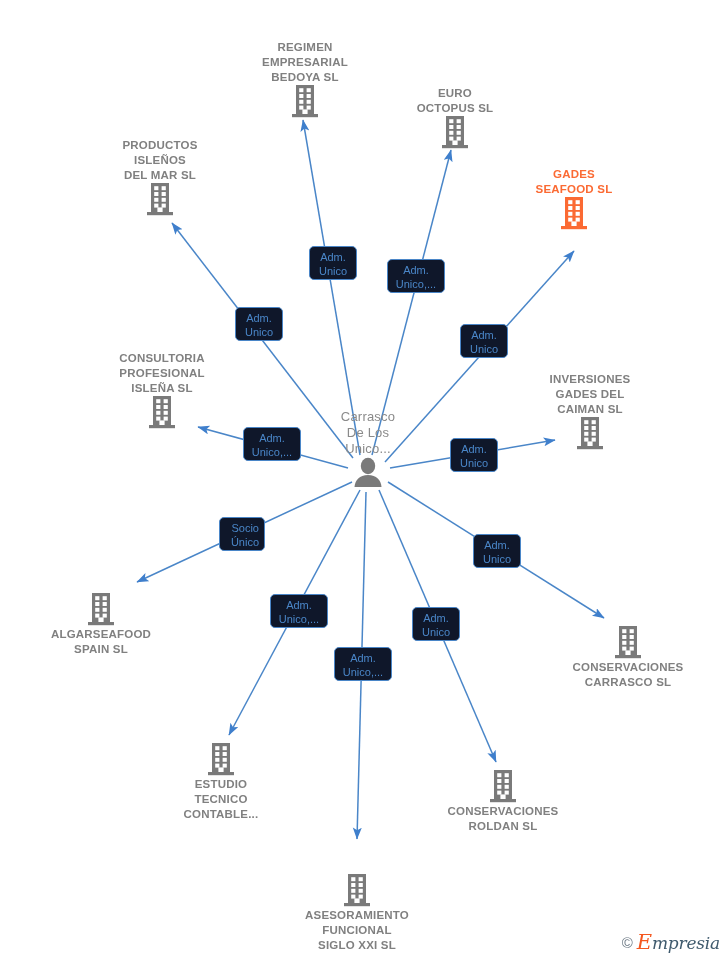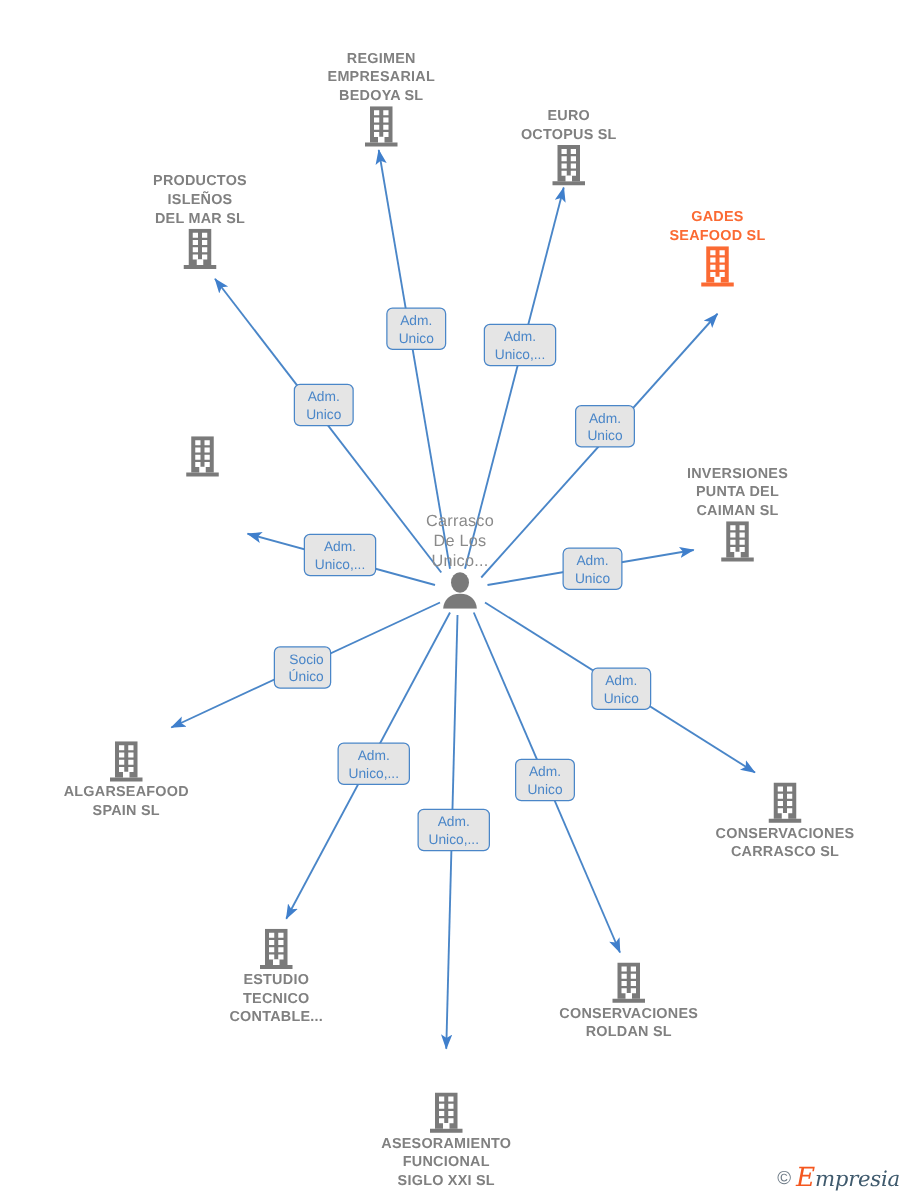--- a/index.html
+++ b/index.html
@@ -49,21 +49,21 @@
     display: block;
     margin: 0 auto;
   }
   .node.below .node-icon { margin-top: 2px; }
   .node.above .node-label { margin-top: 2px; }
   .edge-label {
     position: absolute;
     box-sizing: border-box;
     border: 1px solid #4a86c8;
     border-radius: 5px;
-    background: #e5e5e5;
+    background: #0f172a;
     color: #4a86c8;
     font-size: 11px;
     line-height: 14px;
     text-align: center;
     padding: 3px 5px 4px 5px;
     white-space: pre-line;
     transform: translate(-50%, -50%);
   }
   #watermark {
     position: absolute;
@@ -188,39 +188,42 @@
             <rect x="16.6" y="9" width="4.2" height="4.0" fill="#ffffff"></rect>
             <rect x="9.2" y="14.8" width="4.2" height="4.0" fill="#ffffff"></rect>
             <rect x="16.6" y="14.8" width="4.2" height="4.0" fill="#ffffff"></rect>
             <rect x="9.2" y="20.6" width="4.2" height="4.0" fill="#ffffff"></rect>
             <rect x="16.6" y="20.6" width="4.2" height="4.0" fill="#ffffff"></rect>
             <rect x="12.4" y="24.4" width="5.2" height="4.6" fill="#ffffff"></rect>
           </g>
         </svg>
       </div>
       <div class="node above" style="top: 349px; left: 162px;">
+        <div class="node-label">CONSULTORIA
+PROFESIONAL
+ISLEÑA  SL</div>
         <svg width="30" height="34" viewBox="0 0 30 34" class="node-icon">
           <g fill="#7a7a7a">
             <path d="M6,0 H24 V29 H6 Z"></path>
             <rect x="2" y="29" width="26" height="3.2"></rect>
             <rect x="9.2" y="3.2" width="4.2" height="4.0" fill="#ffffff"></rect>
             <rect x="16.6" y="3.2" width="4.2" height="4.0" fill="#ffffff"></rect>
             <rect x="9.2" y="9" width="4.2" height="4.0" fill="#ffffff"></rect>
             <rect x="16.6" y="9" width="4.2" height="4.0" fill="#ffffff"></rect>
             <rect x="9.2" y="14.8" width="4.2" height="4.0" fill="#ffffff"></rect>
             <rect x="16.6" y="14.8" width="4.2" height="4.0" fill="#ffffff"></rect>
             <rect x="9.2" y="20.6" width="4.2" height="4.0" fill="#ffffff"></rect>
             <rect x="16.6" y="20.6" width="4.2" height="4.0" fill="#ffffff"></rect>
             <rect x="12.4" y="24.4" width="5.2" height="4.6" fill="#ffffff"></rect>
           </g>
         </svg>
       </div>
       <div class="node above" style="top: 370px; left: 590px;">
         <div class="node-label">INVERSIONES
-PUNTA DEL
+GADES DEL
 CAIMAN  SL</div>
         <svg width="30" height="34" viewBox="0 0 30 34" class="node-icon">
           <g fill="#7a7a7a">
             <path d="M6,0 H24 V29 H6 Z"></path>
             <rect x="2" y="29" width="26" height="3.2"></rect>
             <rect x="9.2" y="3.2" width="4.2" height="4.0" fill="#ffffff"></rect>
             <rect x="16.6" y="3.2" width="4.2" height="4.0" fill="#ffffff"></rect>
             <rect x="9.2" y="9" width="4.2" height="4.0" fill="#ffffff"></rect>
             <rect x="16.6" y="9" width="4.2" height="4.0" fill="#ffffff"></rect>
             <rect x="9.2" y="14.8" width="4.2" height="4.0" fill="#ffffff"></rect>

